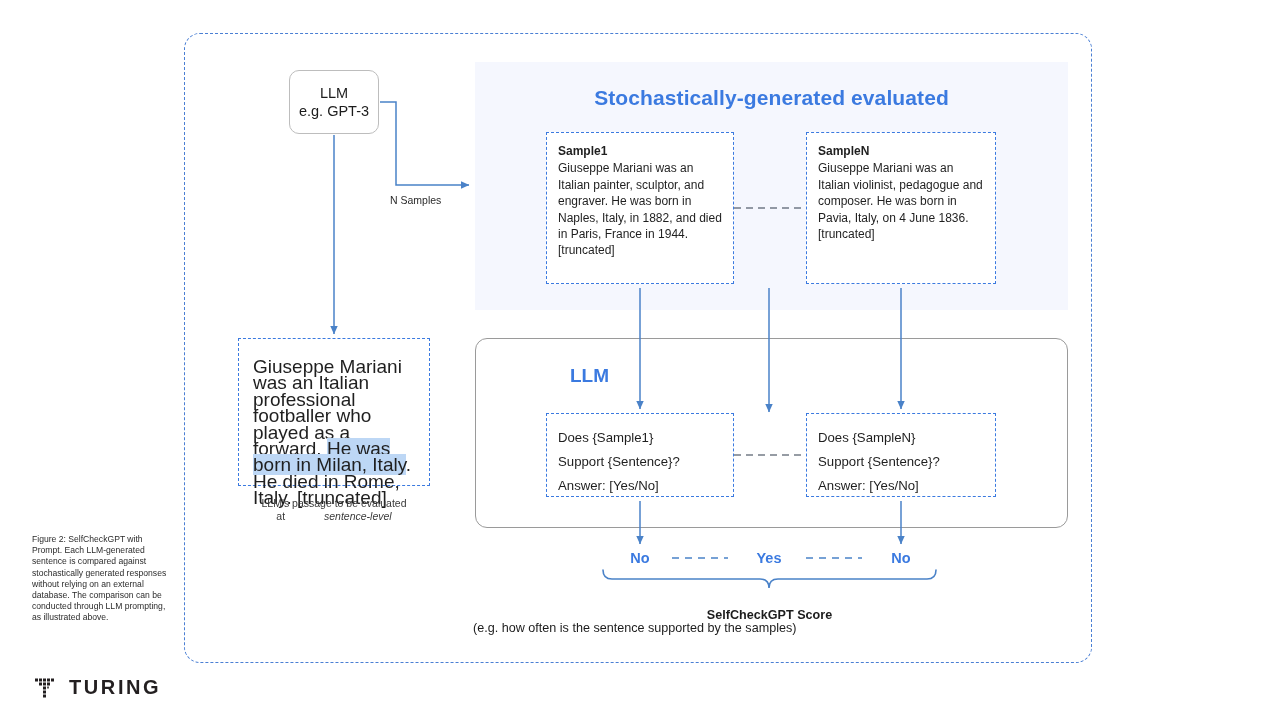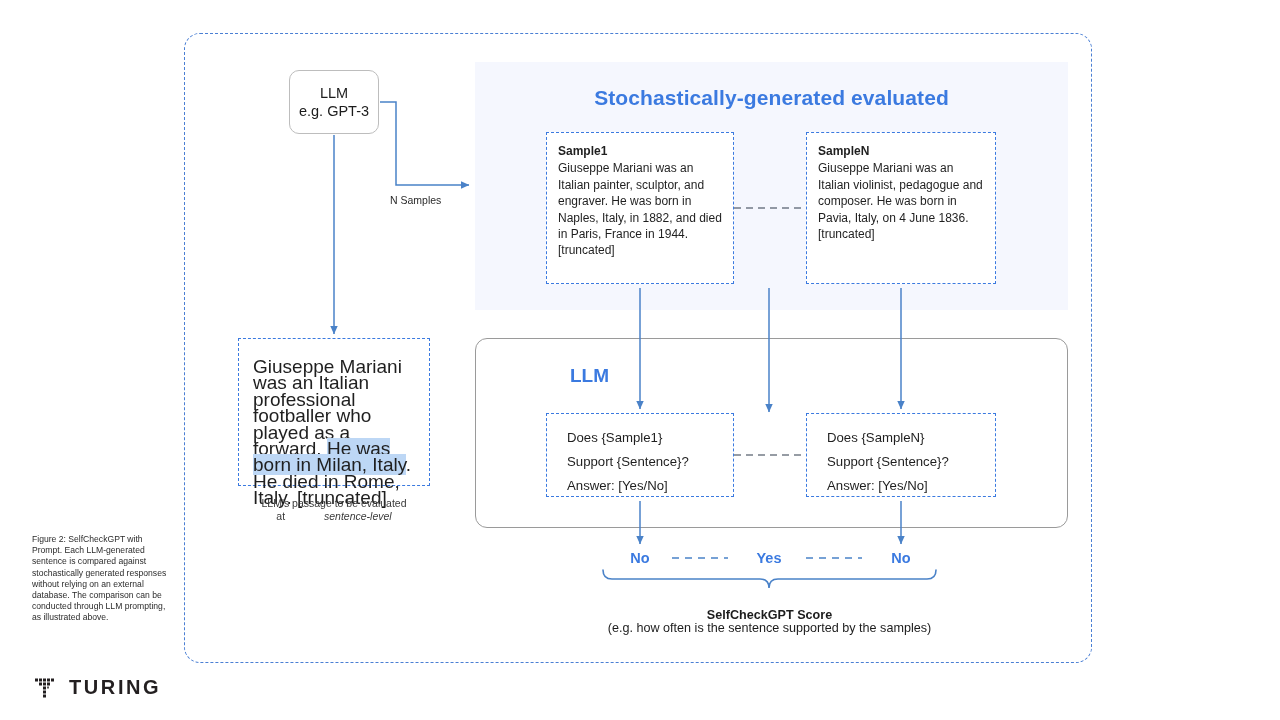--- a/index.html
+++ b/index.html
@@ -116,21 +116,21 @@
     font-size: 19px;
     font-weight: 700;
     color: #3b7ae0;
   }
 
   
   .prompt-box {
     position: absolute;
     border: 1.4px dashed #3b7ae0;
     background: #ffffff;
-    padding: 12px 20px;
+    padding: 12px 11px;
     font-size: 13.2px;
     line-height: 24px;
     color: #1f1f1f;
   }
   #prompt1 { left: 546px; top: 413px; width: 188px; height: 84px; }
   #promptN { left: 806px; top: 413px; width: 190px; height: 84px; }
 
   
   .answer {
     position: absolute;
@@ -151,21 +151,20 @@
     width: 593px;
     text-align: center;
     font-size: 12.6px;
     font-weight: 700;
     color: #1c1c1c;
   }
   .score-sub {
     position: absolute;
     left: 473px; top: 621px;
     width: 593px;
-    text-align: center;
     font-size: 12.6px;
     color: #1c1c1c;
   }
 
   
   .nsamples-label {
     position: absolute;
     left: 390px; top: 194px;
     font-size: 10.5px;
     color: #2b2b2b;

